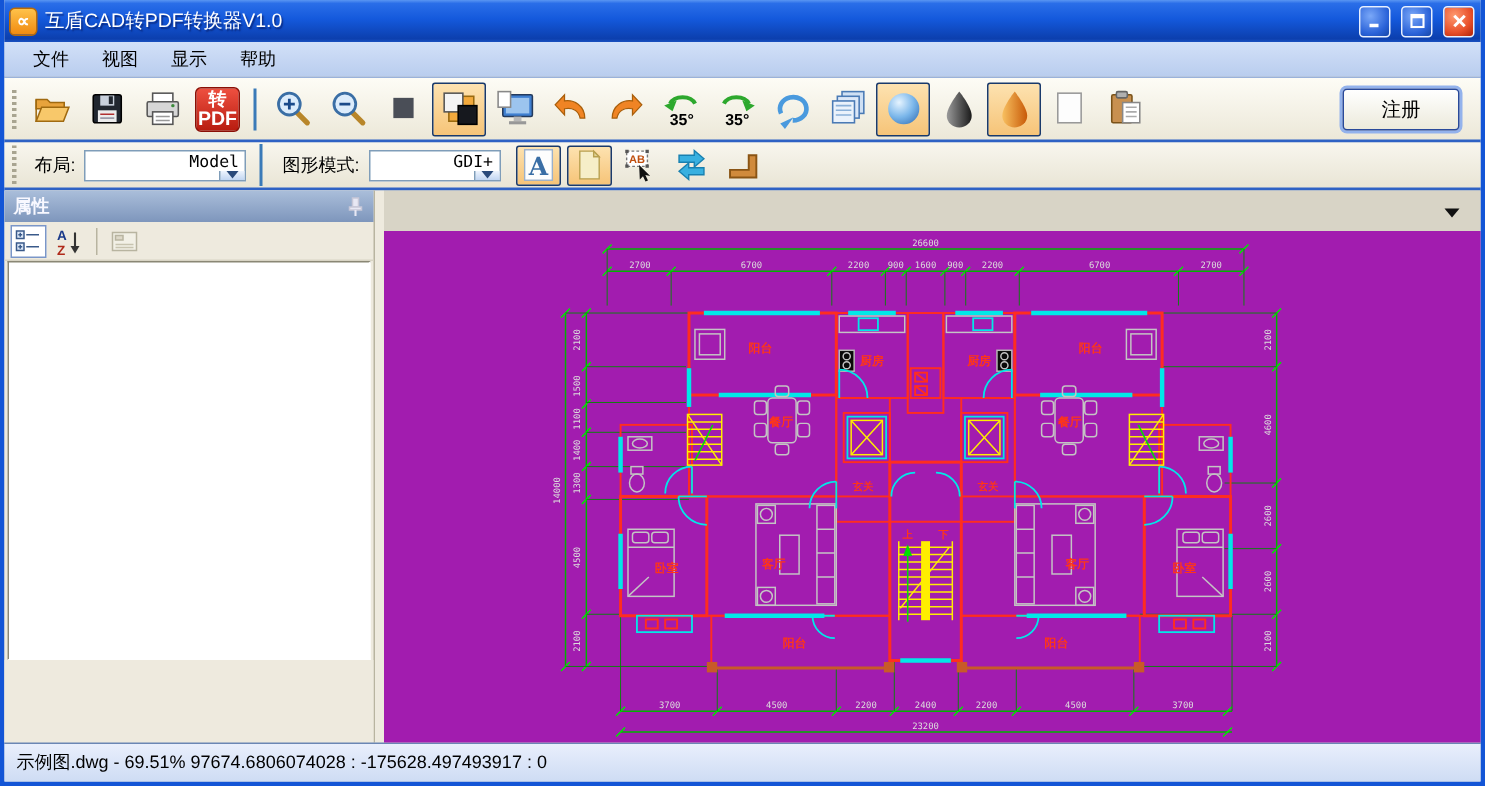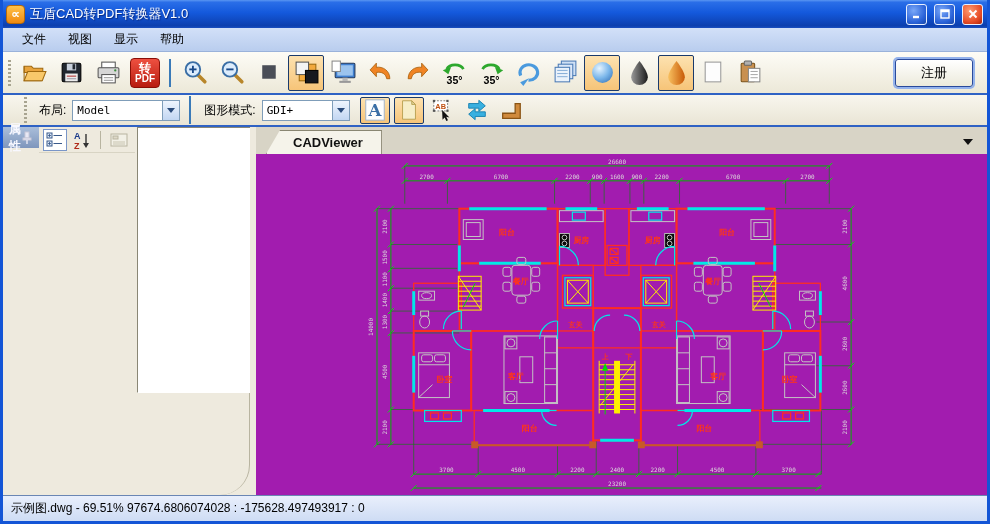--- a/index.html
+++ b/index.html
@@ -23,47 +23,47 @@
 
   
   .menubar { height:24px; flex:0 0 24px; background:linear-gradient(180deg,#d2e0f8,#b9cdee);
     display:flex; align-items:center; padding-left:8px; border-bottom:1px solid #9ab2da; }
   .menu-item { font-size:12px; color:#000; padding:3px 11px; cursor:default; }
 
   
   .toolbar { height:43px; flex:0 0 43px; background:linear-gradient(180deg,#fdfcf6,#ece8d8);
     border-bottom:2px solid #2f62c4; display:flex; align-items:center; padding-left:4px; gap:1px; }
   .toolbar2 { height:32px; flex:0 0 32px; background:linear-gradient(180deg,#f8f6ee,#e9e5d5);
-    border-bottom:2px solid #2f62c4; display:flex; align-items:center; padding-left:20px; gap:4px; }
+    border-bottom:2px solid #2f62c4; display:flex; align-items:center; padding-left:4px; gap:4px; }
   .grip { width:3px; height:26px; margin:0 4px 0 1px;
     background:repeating-linear-gradient(180deg,#a8a490 0 2px,transparent 2px 4px); }
   .tb-btn { width:36px; height:36px; display:flex; align-items:center; justify-content:center;
     border:1px solid transparent; border-radius:2px; }
   .tb-btn.active { border:1px solid #1a3a6b; background:linear-gradient(180deg,#fde2b0,#f6c478); }
   .tb2-btn { width:30px; height:27px; display:flex; align-items:center; justify-content:center;
     border:1px solid transparent; border-radius:2px; }
   .tb2-btn.active { border:1px solid #1a3a6b; background:linear-gradient(180deg,#fde2b0,#f6c478); }
   .tb-sep { width:2px; height:28px; background:#3a7ab8; margin:0 5px; }
   .pdf-btn { width:30px; height:30px; border-radius:4px; background:linear-gradient(180deg,#ee5040,#b81c10);
     border:1px solid #8a0f06; color:#fff; display:flex; flex-direction:column; align-items:center;
     justify-content:center; line-height:1; font-weight:bold; }
-  .pdf-btn .t1 { font-size:12px; } .pdf-btn .t2 { font-size:10px; }
+  .pdf-btn .t1 { font-size:12px; } .pdf-btn .t2 { font-size:13px; }
   .register-btn { margin-left:auto; margin-right:14px; width:78px; height:28px;
     background:linear-gradient(180deg,#ffffff,#eceadb); border:1px solid #2a4a9a; border-radius:3px;
     box-shadow:0 0 0 2px #93b2ec; font-size:13px; display:flex; align-items:center; justify-content:center; }
   .tb-label { font-size:12px; color:#000; margin:0 2px 0 4px; }
-  .dropdown { height:21px; background:#fff; border:1px solid #7f9db9; display:flex; align-items:center; }
+  .dropdown { height:21px; background:#fff; border:1px solid #7f9db9; display:flex; align-items:flex-end;flex-direction:column; }
   .dd-value { font-family:"DejaVu Sans Mono",monospace; font-size:11px; padding:0 4px; flex:1; }
   .dd-btn { width:17px; height:100%; border-left:1px solid #7f9db9;
     background:linear-gradient(180deg,#eef4fd,#c2d6f2); display:flex; align-items:center; justify-content:center; }
   .dd-arrow { width:0; height:0; border-left:4px solid transparent; border-right:4px solid transparent; border-top:5px solid #2a4a7a; }
 
   
   .main { flex:1; display:flex; min-height:0; }
-  .panel { width:247px; flex:0 0 247px; background:#eeeade; display:flex; border-right:1px solid #b8b4a0;border-radius:30px; }
+  .panel { width:247px; flex:0 0 247px; background:#eeeade; display:flex; flex-direction:column; border-right:1px solid #b8b4a0; }
   .panel-header { height:21px; flex:0 0 21px; background:linear-gradient(180deg,#aabeda,#7e96bc);
     color:#f8f8ff; font-size:12px; font-weight:bold; display:flex; align-items:center; padding:0 6px; }
   .panel-header .ph-title { flex:1; }
   .panel-toolbar { height:26px; flex:0 0 26px; display:flex; align-items:center; gap:3px; padding:2px 4px; border-bottom:1px solid #d8d4c4; }
   .pt-btn { width:24px; height:22px; display:flex; align-items:center; justify-content:center; border:1px solid transparent; }
   .pt-btn.selected { background:#fff; border:1px solid #7a96c8; }
   .pt-sep { width:1px; height:18px; background:#b8b4a0; margin:0 3px; }
   .panel-body { height:266px; flex:0 0 266px; background:#fff; margin:0 2px;
     border:1px solid; border-color:#8a8775 #fff #fff #8a8775; }
   .panel-filler { flex:1; background:#eeeade; }
@@ -398,21 +398,20 @@
         </div>
       </div>
       <div class="panel-body"></div>
       <div class="panel-filler"></div>
     </div>
 
     <div class="splitter"></div>
 
     <div class="right-col">
       <div class="tabbar">
-        <div class="tab">CADViewer</div>
         <div class="tab-dd"></div>
       </div>
 
       <div class="canvas">
         <svg class="cad" viewBox="0 0 737 343" preserveAspectRatio="none">
 
           <g>
 
             <path class="grn" d="M150 12 H578 M150 27 H578"></path>
             <path class="tick" d="M147 15 l6 -6 M575 15 l6 -6 M147 30 l6 -6 M190 30 l6 -6 M298 30 l6 -6 M334 30 l6 -6 M348 30 l6 -6 M374 30 l6 -6 M388 30 l6 -6 M424 30 l6 -6 M531 30 l6 -6 M575 30 l6 -6"></path>

